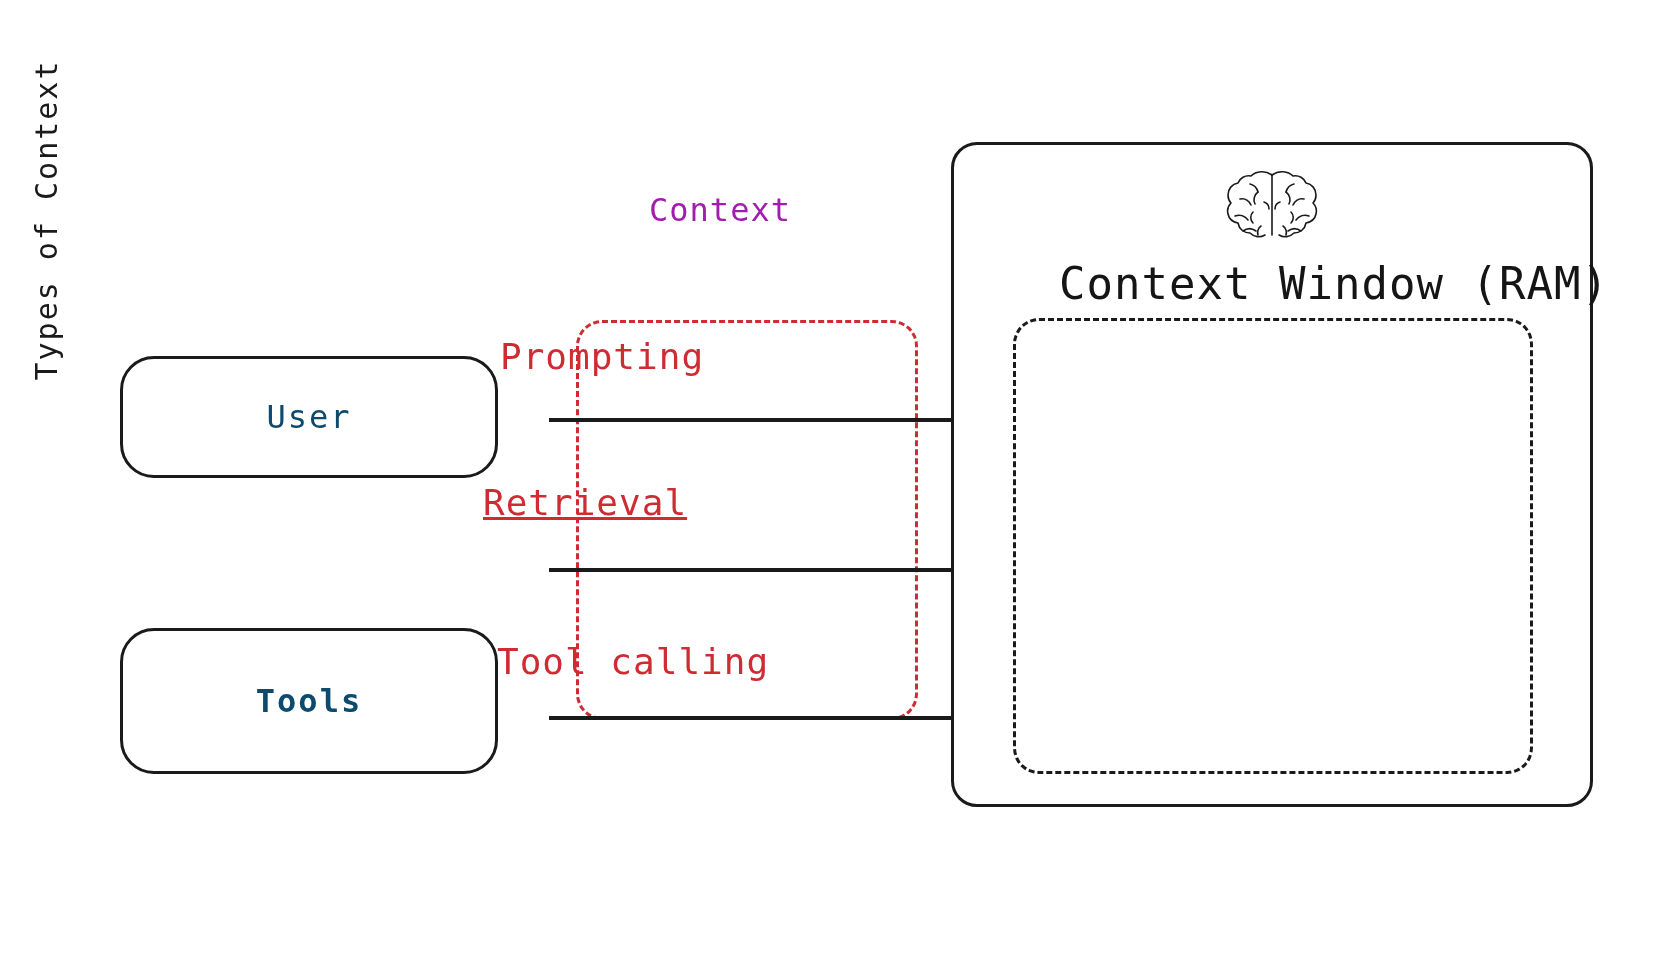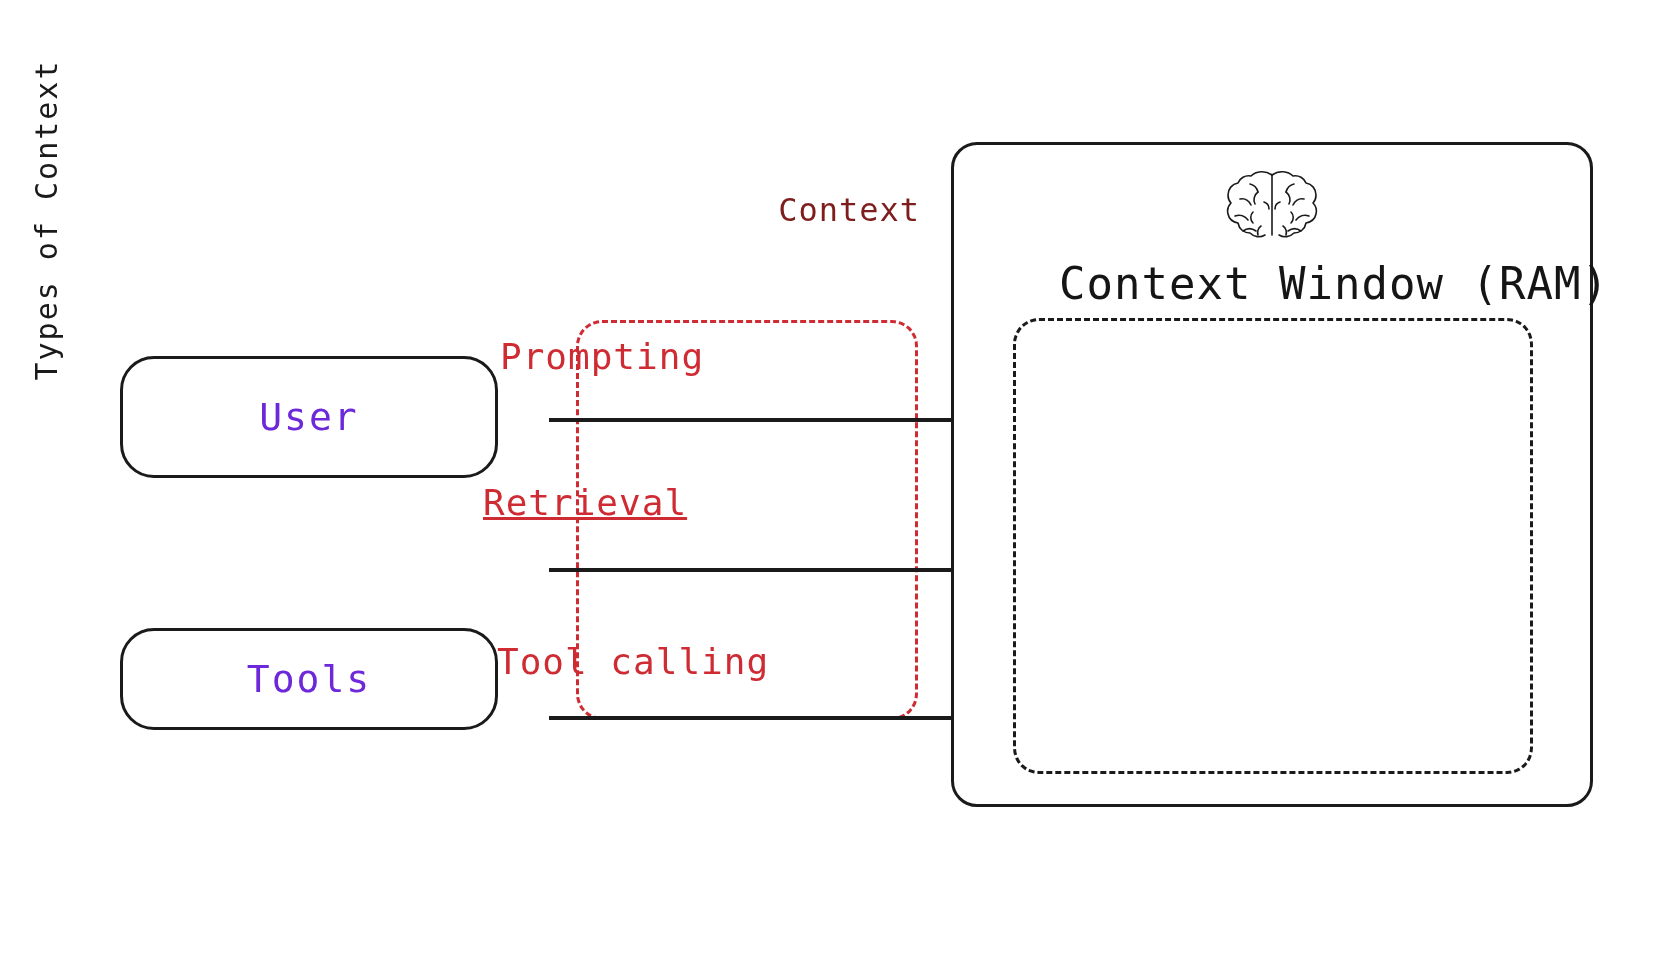--- a/index.html
+++ b/index.html
@@ -41,39 +41,39 @@
     width: 378px;
     border: 3px solid #1a1a1a;
     border-radius: 34px;
     background: #ffffff;
     display: flex;
     align-items: center;
     justify-content: center;
     box-sizing: border-box;
   }
   .src-box .src-label {
-    font-size: 38px;
+    font-size: 32px;
     letter-spacing: 2px;
-    color: #6d28d9;
+    color: #0c4a6e;
     white-space: nowrap;
   }
   #src-box-0 { top: 356px;  height: 122px; }
   #src-box-1 { top: 492px;  height: 122px; }
-  #src-box-2 { top: 628px;  height: 102px; }
+  #src-box-2 { top: 628px;  height: 146px; font-weight: bold; }
 
   
   #ce-title {
     position: absolute;
     left: 520px;
     top: 184px;
     width: 400px;
-    text-align: right;
+    text-align: center;
     font-size: 32px;
     line-height: 1.68;
-    color: #7f1d1d;
+    color: #a21caf;
     letter-spacing: 1px;
   }
   #ce-title .ce-line { display: block; }
 
   #ce-dashed-box {
     position: absolute;
     left: 576px;
     top: 320px;
     width: 342px;
     height: 400px;

